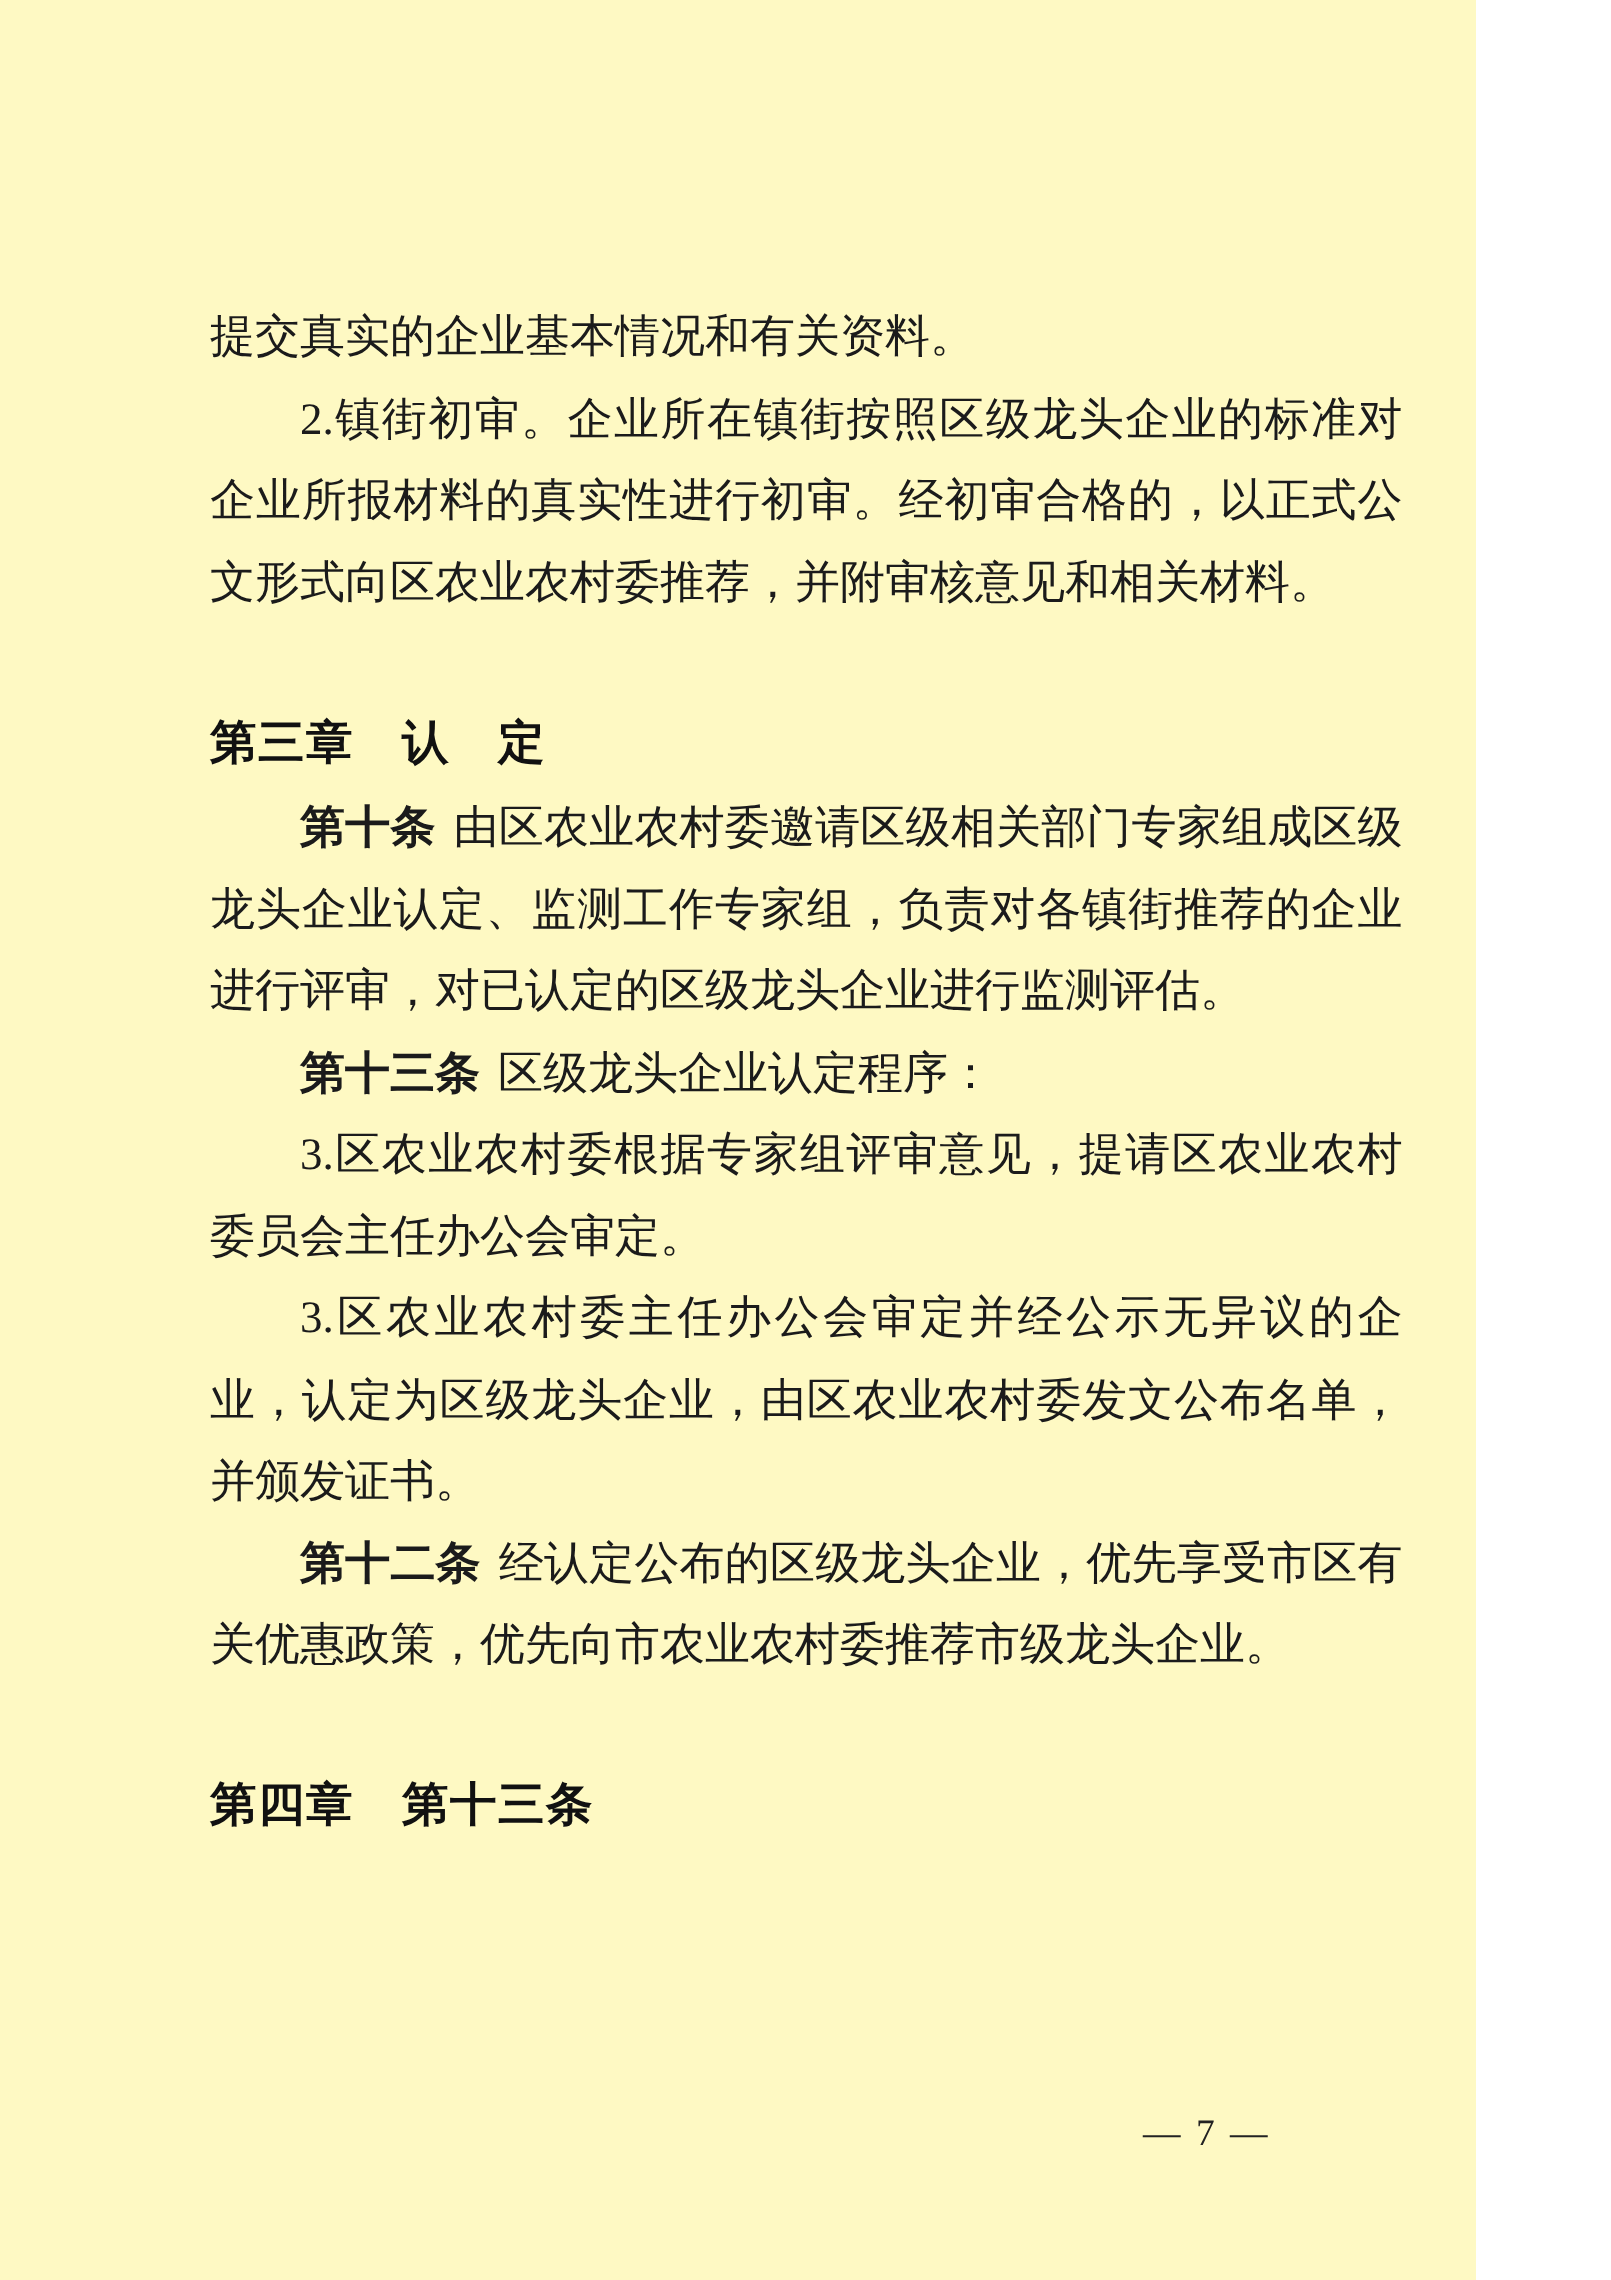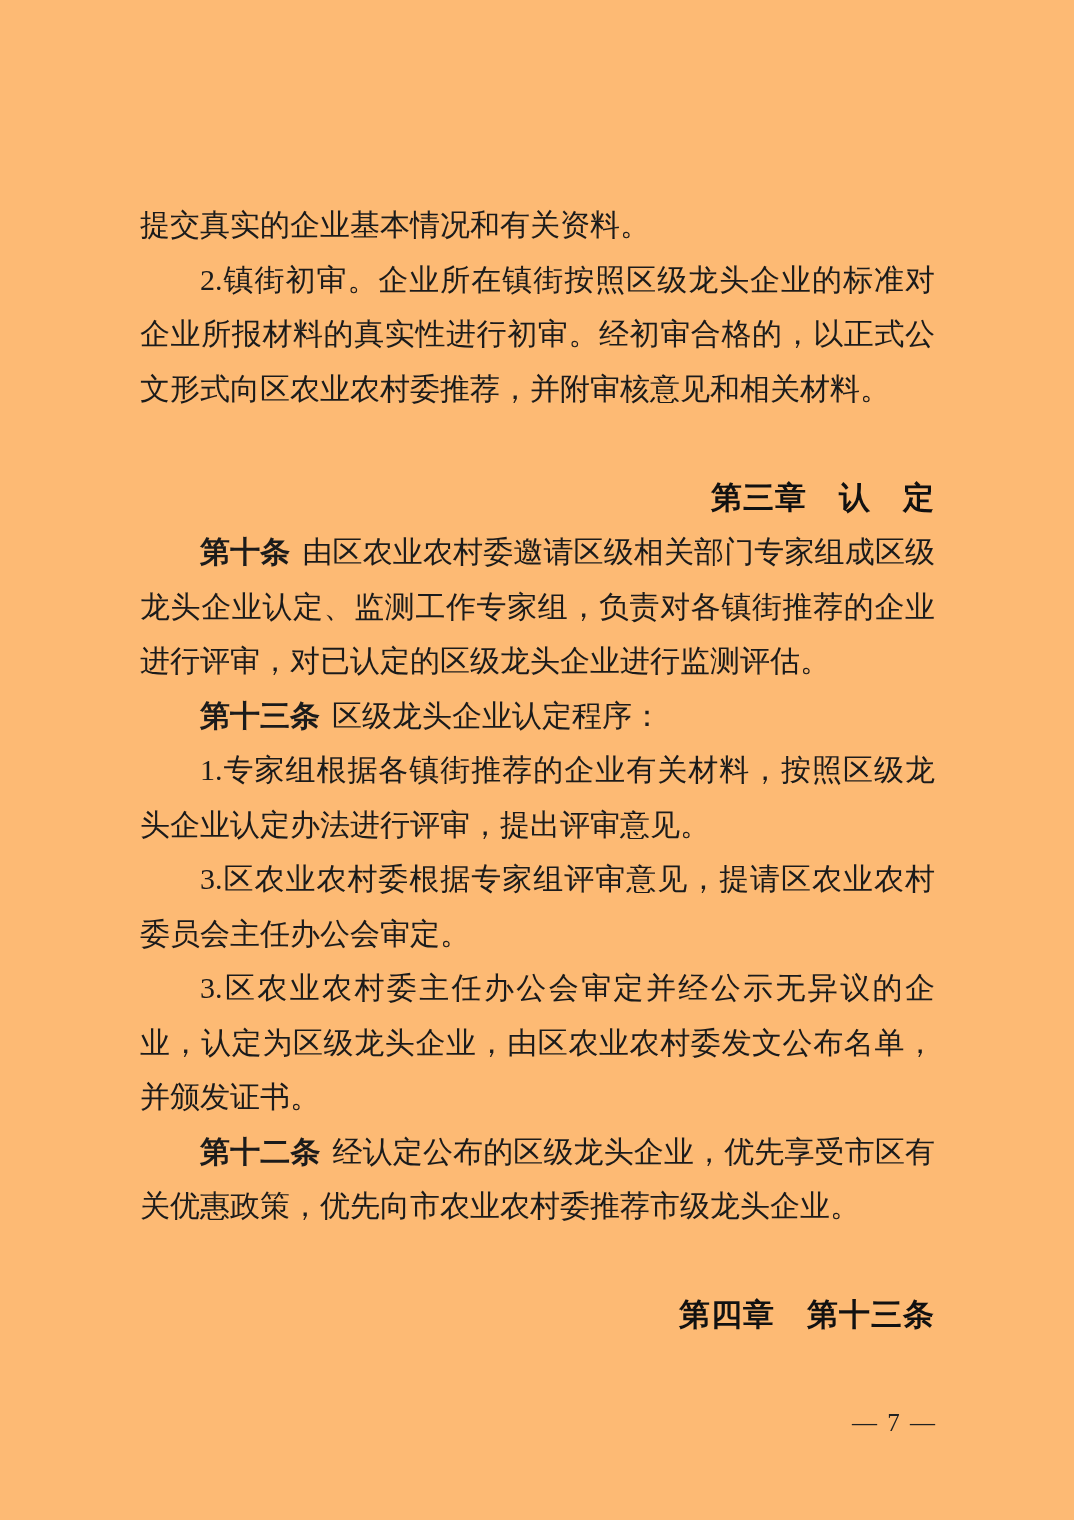--- a/index.html
+++ b/index.html
@@ -2,23 +2,23 @@
 <html lang="zh"><head>
 <meta charset="utf-8">
 <style>
   html, body {
     margin: 0;
     padding: 0;
     background: #ffffff;
   }
   .page {
     position: relative;
-    width: 1074px;
+    width: 984px;
     height: 1520px;
-    background: #fdba74;
+    background: #fef9c3;
     overflow: hidden;
     color: #1b1b1b;
   }
   .content {
     position: absolute;
     left: 140px;
     top: 198px;
     width: 795px;
     font-family: "Liberation Serif", serif;
     font-size: 30px;
@@ -34,25 +34,25 @@
     text-indent: 0;
   }
   .art-label {
     font-family: "Liberation Sans", sans-serif;
     font-weight: 700;
     margin-right: 0.4em;
     margin-top: 28px;
   }
   .chapter {
     margin: 54.5px 0 0 0;
-    font-family: Liberation Serif, serif;
+    font-family: Liberation Mono, monospace;
     font-weight: 700;
     font-size: 31px;
     line-height: 54.5px;
-    text-align: right;
+    text-align: left;
     text-indent: 0;
     letter-spacing: 1px;
     color: #111111;
   }
   .page-number {
     position: absolute;
     top: 1408px;
     right: 137px;
     font-family: "Liberation Serif", serif;
     font-size: 25px;
@@ -78,23 +78,20 @@
     <h2 class="chapter">第三章　认　定</h2>
 
     <p class="para">
       <b class="art-label">第十条</b><span>由区农业农村委邀请区级相关部门专家组成区级龙头企业认定、监测工作专家组，负责对各镇街推荐的企业进行评审，对已认定的区级龙头企业进行监测评估。</span>
     </p>
 
     <p class="para">
       <b class="art-label">第十三条</b><span>区级龙头企业认定程序：</span>
     </p>
 
-    <p class="para">
-      <span>1.专家组根据各镇街推荐的企业有关材料，按照区级龙头企业认定办法进行评审，提出评审意见。</span>
-    </p>
 
     <p class="para">
       <span>3.区农业农村委根据专家组评审意见，提请区农业农村委员会主任办公会审定。</span>
     </p>
 
     <p class="para">
       <span>3.区农业农村委主任办公会审定并经公示无异议的企业，认定为区级龙头企业，由区农业农村委发文公布名单，并颁发证书。</span>
     </p>
 
     <p class="para">

